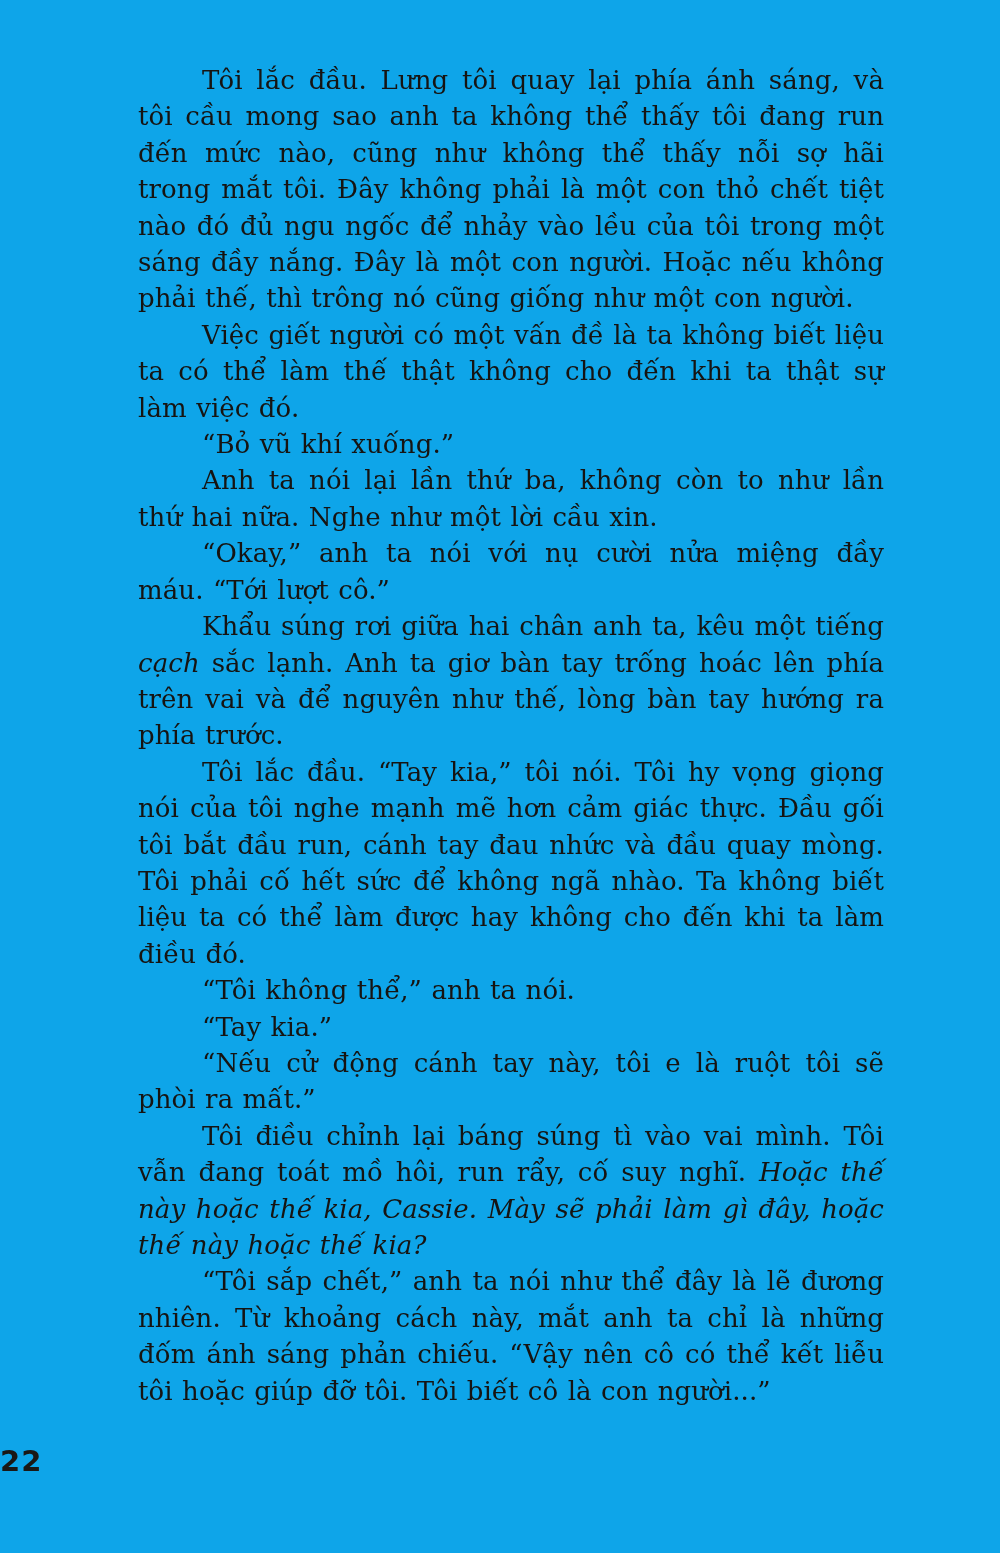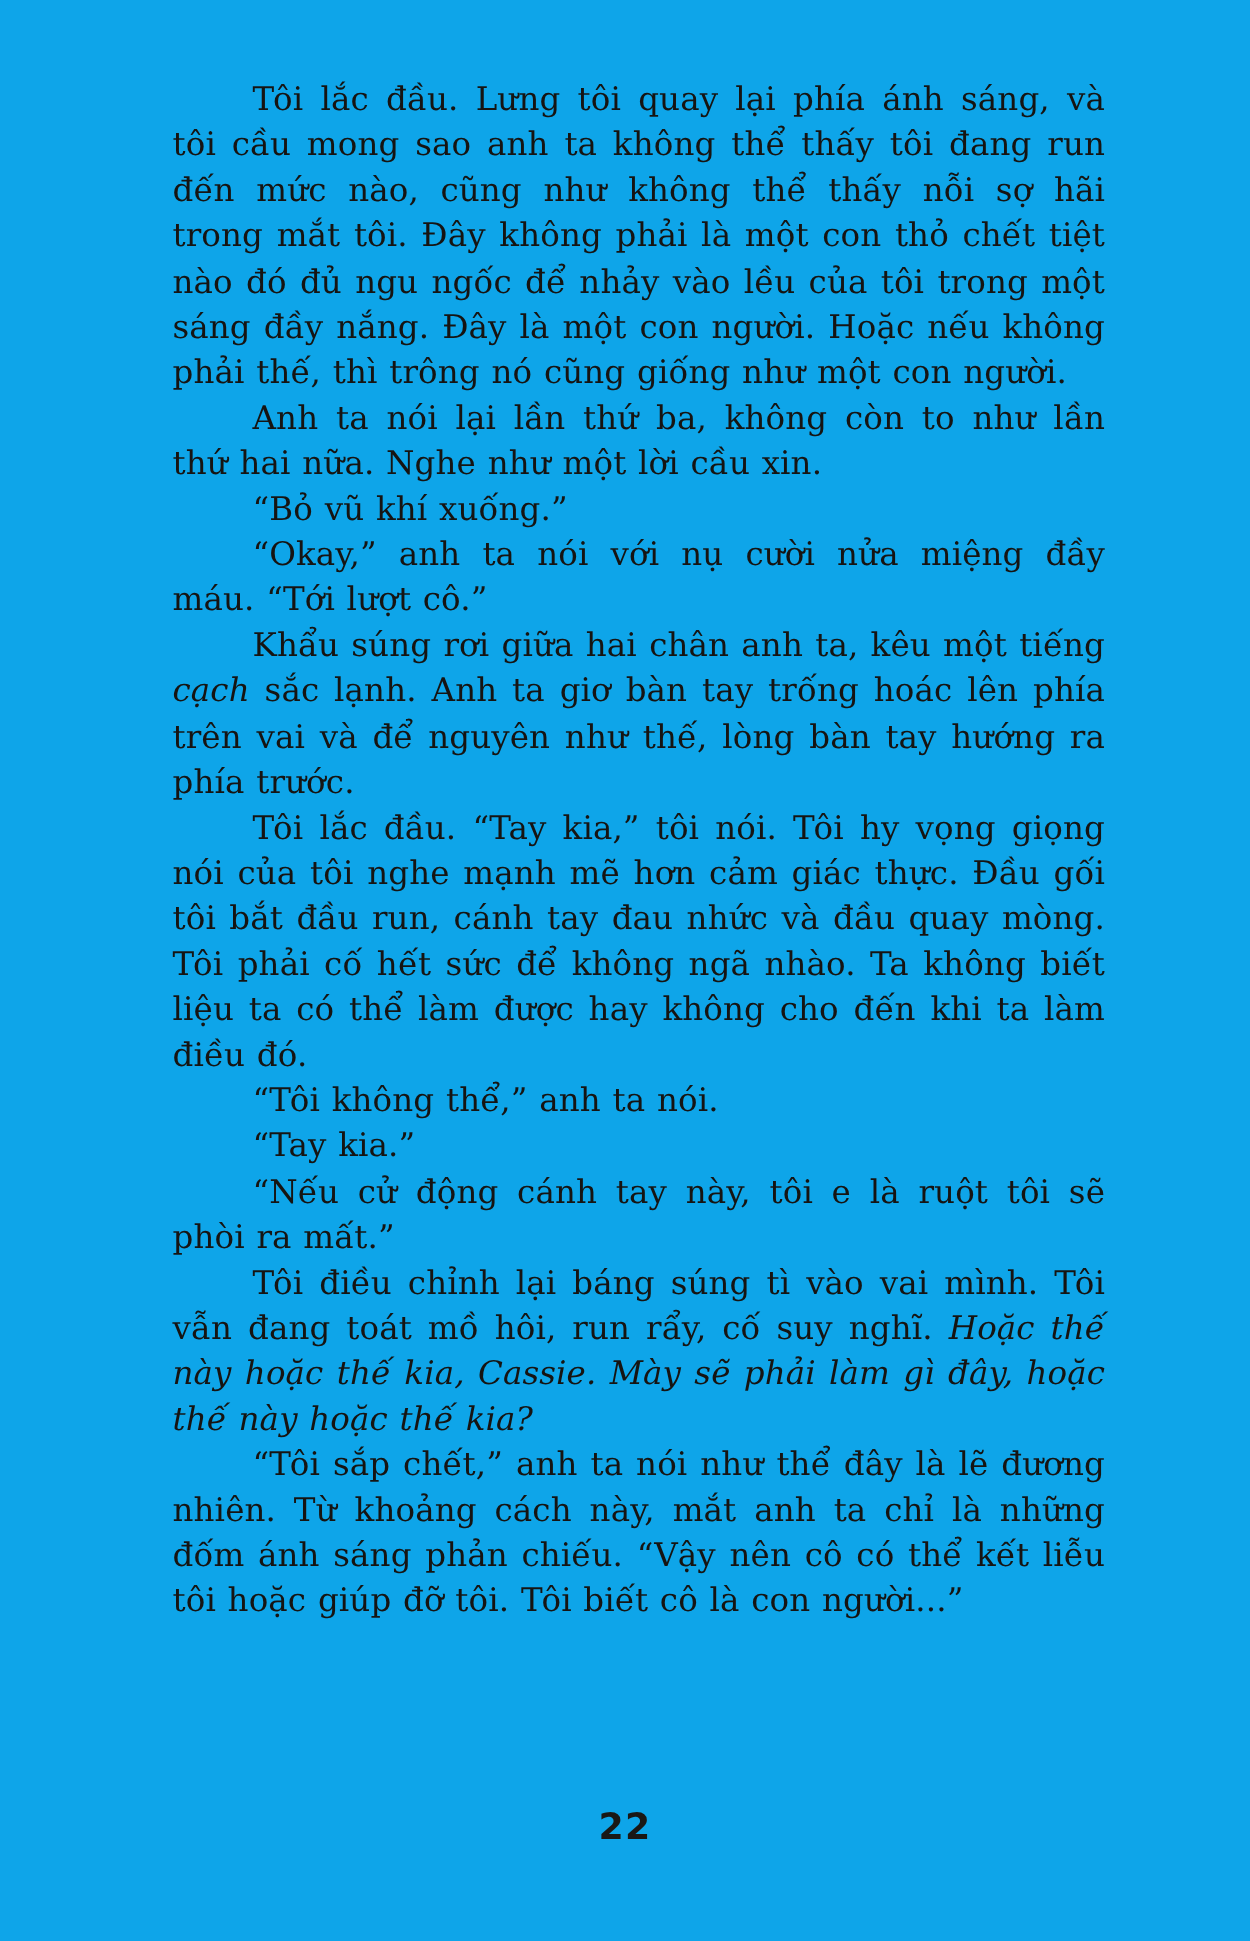--- a/index.html
+++ b/index.html
@@ -32,36 +32,36 @@
     word-spacing: 1px;
   }
   .para i {
     font-style: italic;
   }
   .page-number {
     position: absolute;
     top: 1444px;
     left: 0;
     width: 100%;
-    text-align: center;
     font-family: "DejaVu Sans", "Liberation Sans", sans-serif;
     font-weight: 700;
     font-size: 29px;
     color: #1a1816;
     letter-spacing: 1px;
   }
 </style>
 </head>
 <body>
 
 <div class="scan-page">
   <div class="text-block" id="text-body">
       <p class="para"><span>Tôi lắc đầu. Lưng tôi quay lại phía ánh sáng, và tôi cầu mong sao anh ta không thể thấy tôi đang run đến mức nào, cũng như không thể thấy nỗi sợ hãi trong mắt tôi. Đây không phải là một con thỏ chết tiệt nào đó đủ ngu ngốc để nhảy vào lều của tôi trong một sáng đầy nắng. Đây là một con người. Hoặc nếu không phải thế, thì trông nó cũng giống như một con người.</span></p>
+      <p class="para"><span>Việc giết người có một vấn đề là ta không biết liệu ta có thể làm thế thật không cho đến khi ta thật sự làm việc đó.</span></p>
+      <p class="para"><span>“Bỏ vũ khí xuống.”</span></p>
       <p class="para"><span>Anh ta nói lại lần thứ ba, không còn to như lần thứ hai nữa. Nghe như một lời cầu xin.</span></p>
-      <p class="para"><span>“Bỏ vũ khí xuống.”</span></p>
       <p class="para"><span>“Okay,” anh ta nói với nụ cười nửa miệng đầy máu. “Tới lượt cô.”</span></p>
       <p class="para"><span>Khẩu súng rơi giữa hai chân anh ta, kêu một tiếng </span><i>cạch</i><span> sắc lạnh. Anh ta giơ bàn tay trống hoác lên phía trên vai và để nguyên như thế, lòng bàn tay hướng ra phía trước.</span></p>
       <p class="para"><span>Tôi lắc đầu. “Tay kia,” tôi nói. Tôi hy vọng giọng nói của tôi nghe mạnh mẽ hơn cảm giác thực. Đầu gối tôi bắt đầu run, cánh tay đau nhức và đầu quay mòng. Tôi phải cố hết sức để không ngã nhào. Ta không biết liệu ta có thể làm được hay không cho đến khi ta làm điều đó.</span></p>
       <p class="para"><span>“Tôi không thể,” anh ta nói.</span></p>
       <p class="para"><span>“Tay kia.”</span></p>
       <p class="para"><span>“Nếu cử động cánh tay này, tôi e là ruột tôi sẽ phòi ra mất.”</span></p>
       <p class="para"><span>Tôi điều chỉnh lại báng súng tì vào vai mình. Tôi vẫn đang toát mồ hôi, run rẩy, cố suy nghĩ. </span><i>Hoặc thế này hoặc thế kia, Cassie. Mày sẽ phải làm gì đây, hoặc thế này hoặc thế kia?</i></p>
       <p class="para"><span>“Tôi sắp chết,” anh ta nói như thể đây là lẽ đương nhiên. Từ khoảng cách này, mắt anh ta chỉ là những đốm ánh sáng phản chiếu. “Vậy nên cô có thể kết liễu tôi hoặc giúp đỡ tôi. Tôi biết cô là con người...”</span></p>
     </div>
   <div class="page-number">22</div>

